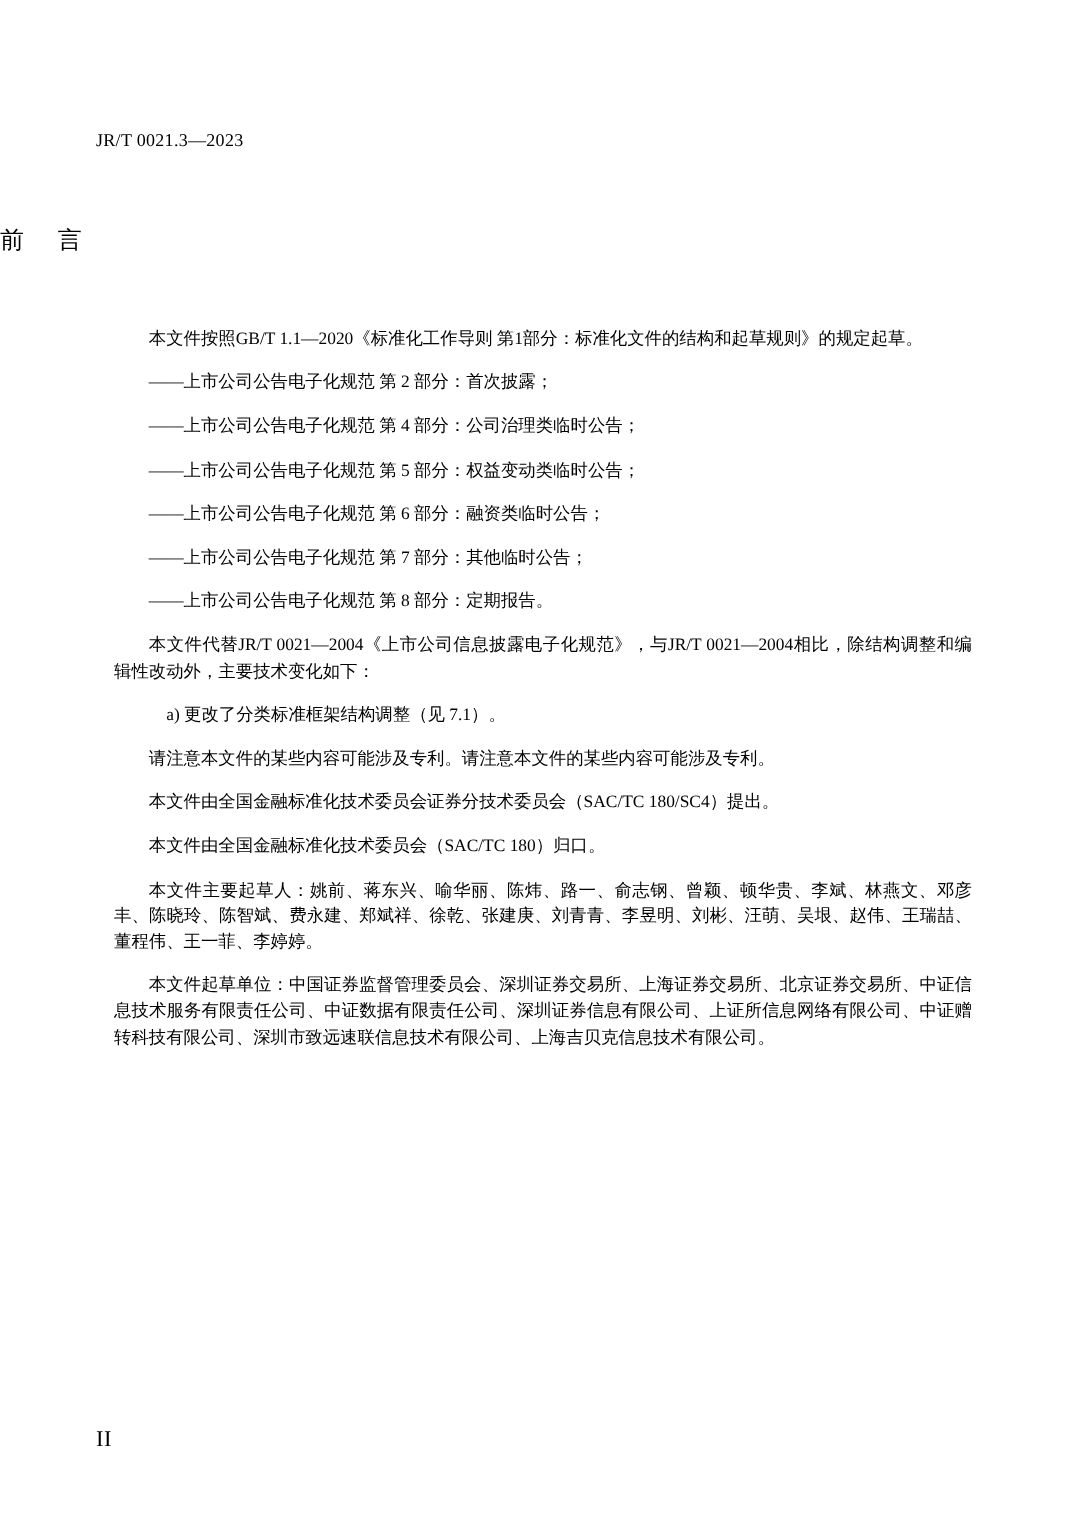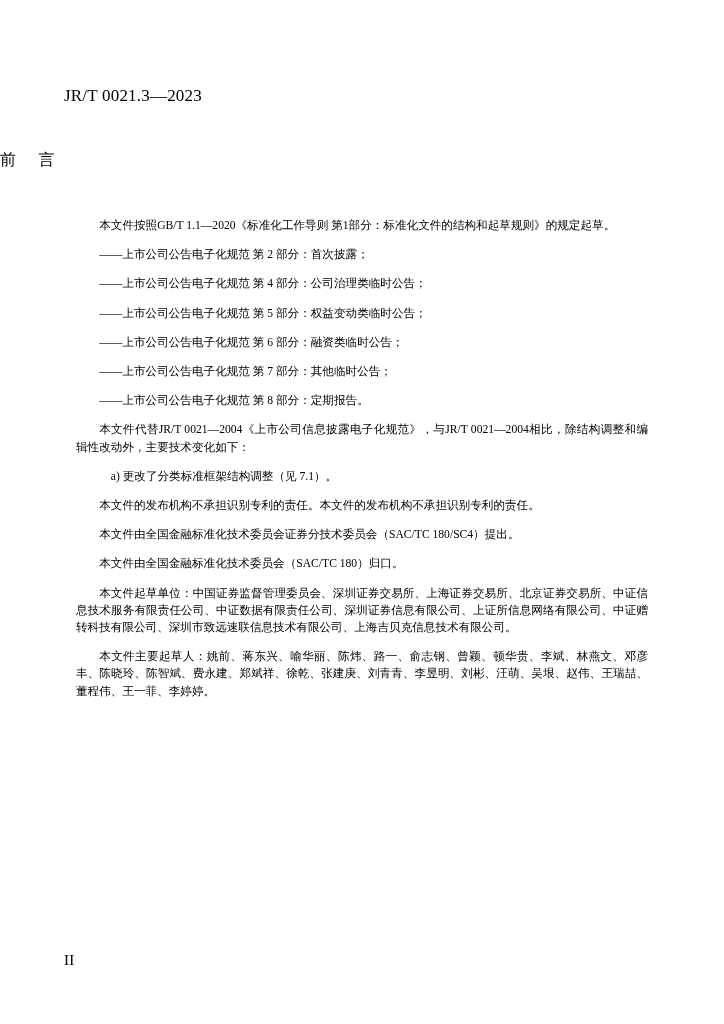--- a/index.html
+++ b/index.html
@@ -19,21 +19,21 @@
     position: relative;
     width: 724px;
     height: 1024px;
     box-sizing: border-box;
     padding: 0;
   }
   .header-line {
     position: absolute;
     top: 86px;
     left: 64px;
-    font-size: 17px;
+    font-size: 12px;
     letter-spacing: 0.2px;
     white-space: nowrap;
   }
   .doc-title {
     position: absolute;
     top: 150px;
     left: 0;
     width: 610px;
     text-align: left;
     font-size: 16px;
@@ -93,25 +93,25 @@
     <p class="p dash-item">——上市公司公告电子化规范 第 4 部分：公司治理类临时公告；</p>
     <p class="p dash-item">——上市公司公告电子化规范 第 5 部分：权益变动类临时公告；</p>
     <p class="p dash-item">——上市公司公告电子化规范 第 6 部分：融资类临时公告；</p>
     <p class="p dash-item">——上市公司公告电子化规范 第 7 部分：其他临时公告；</p>
     <p class="p dash-item">——上市公司公告电子化规范 第 8 部分：定期报告。</p>
 
     <p class="p indent2">本文件代替JR/T 0021—2004《上市公司信息披露电子化规范》，与JR/T 0021—2004相比，除结构调整和编辑性改动外，主要技术变化如下：</p>
 
     <p class="p indent3">a)  更改了分类标准框架结构调整（见 7.1）。</p>
 
-    <p class="p indent2">本文件的发布机构不承担识别专利的责任。本文件的发布机构不承担识别专利的责任。</p>
+    <p class="p indent2">请注意本文件的某些内容可能涉及专利。请注意本文件的某些内容可能涉及专利。</p>
     <p class="p indent2">本文件由全国金融标准化技术委员会证券分技术委员会（SAC/TC 180/SC4）提出。</p>
     <p class="p indent2">本文件由全国金融标准化技术委员会（SAC/TC 180）归口。</p>
 
+    <p class="p indent2"><span>本文件主要起草人：</span><span>姚前、蒋东兴、喻华丽、陈炜、路一、俞志钢、曾颖、顿华贵、李斌、林燕文、邓彦丰、陈晓玲、陈智斌、费永建、郑斌祥、徐乾、张建庚、刘青青、李昱明、刘彬、汪萌、吴垠、赵伟、王瑞喆、董程伟、王一菲、李婷婷。</span></p>
+
     <p class="p indent2"><span>本文件起草单位：</span><span>中国证券监督管理委员会、深圳证券交易所、上海证券交易所、北京证券交易所、中证信息技术服务有限责任公司、中证数据有限责任公司、深圳证券信息有限公司、上证所信息网络有限公司、中证赠转科技有限公司、深圳市致远速联信息技术有限公司、上海吉贝克信息技术有限公司。</span></p>
-
-    <p class="p indent2"><span>本文件主要起草人：</span><span>姚前、蒋东兴、喻华丽、陈炜、路一、俞志钢、曾颖、顿华贵、李斌、林燕文、邓彦丰、陈晓玲、陈智斌、费永建、郑斌祥、徐乾、张建庚、刘青青、李昱明、刘彬、汪萌、吴垠、赵伟、王瑞喆、董程伟、王一菲、李婷婷。</span></p>
 
   </div>
 
   <div class="footer-page">II</div>
 
 </div>
 
 </body></html>

